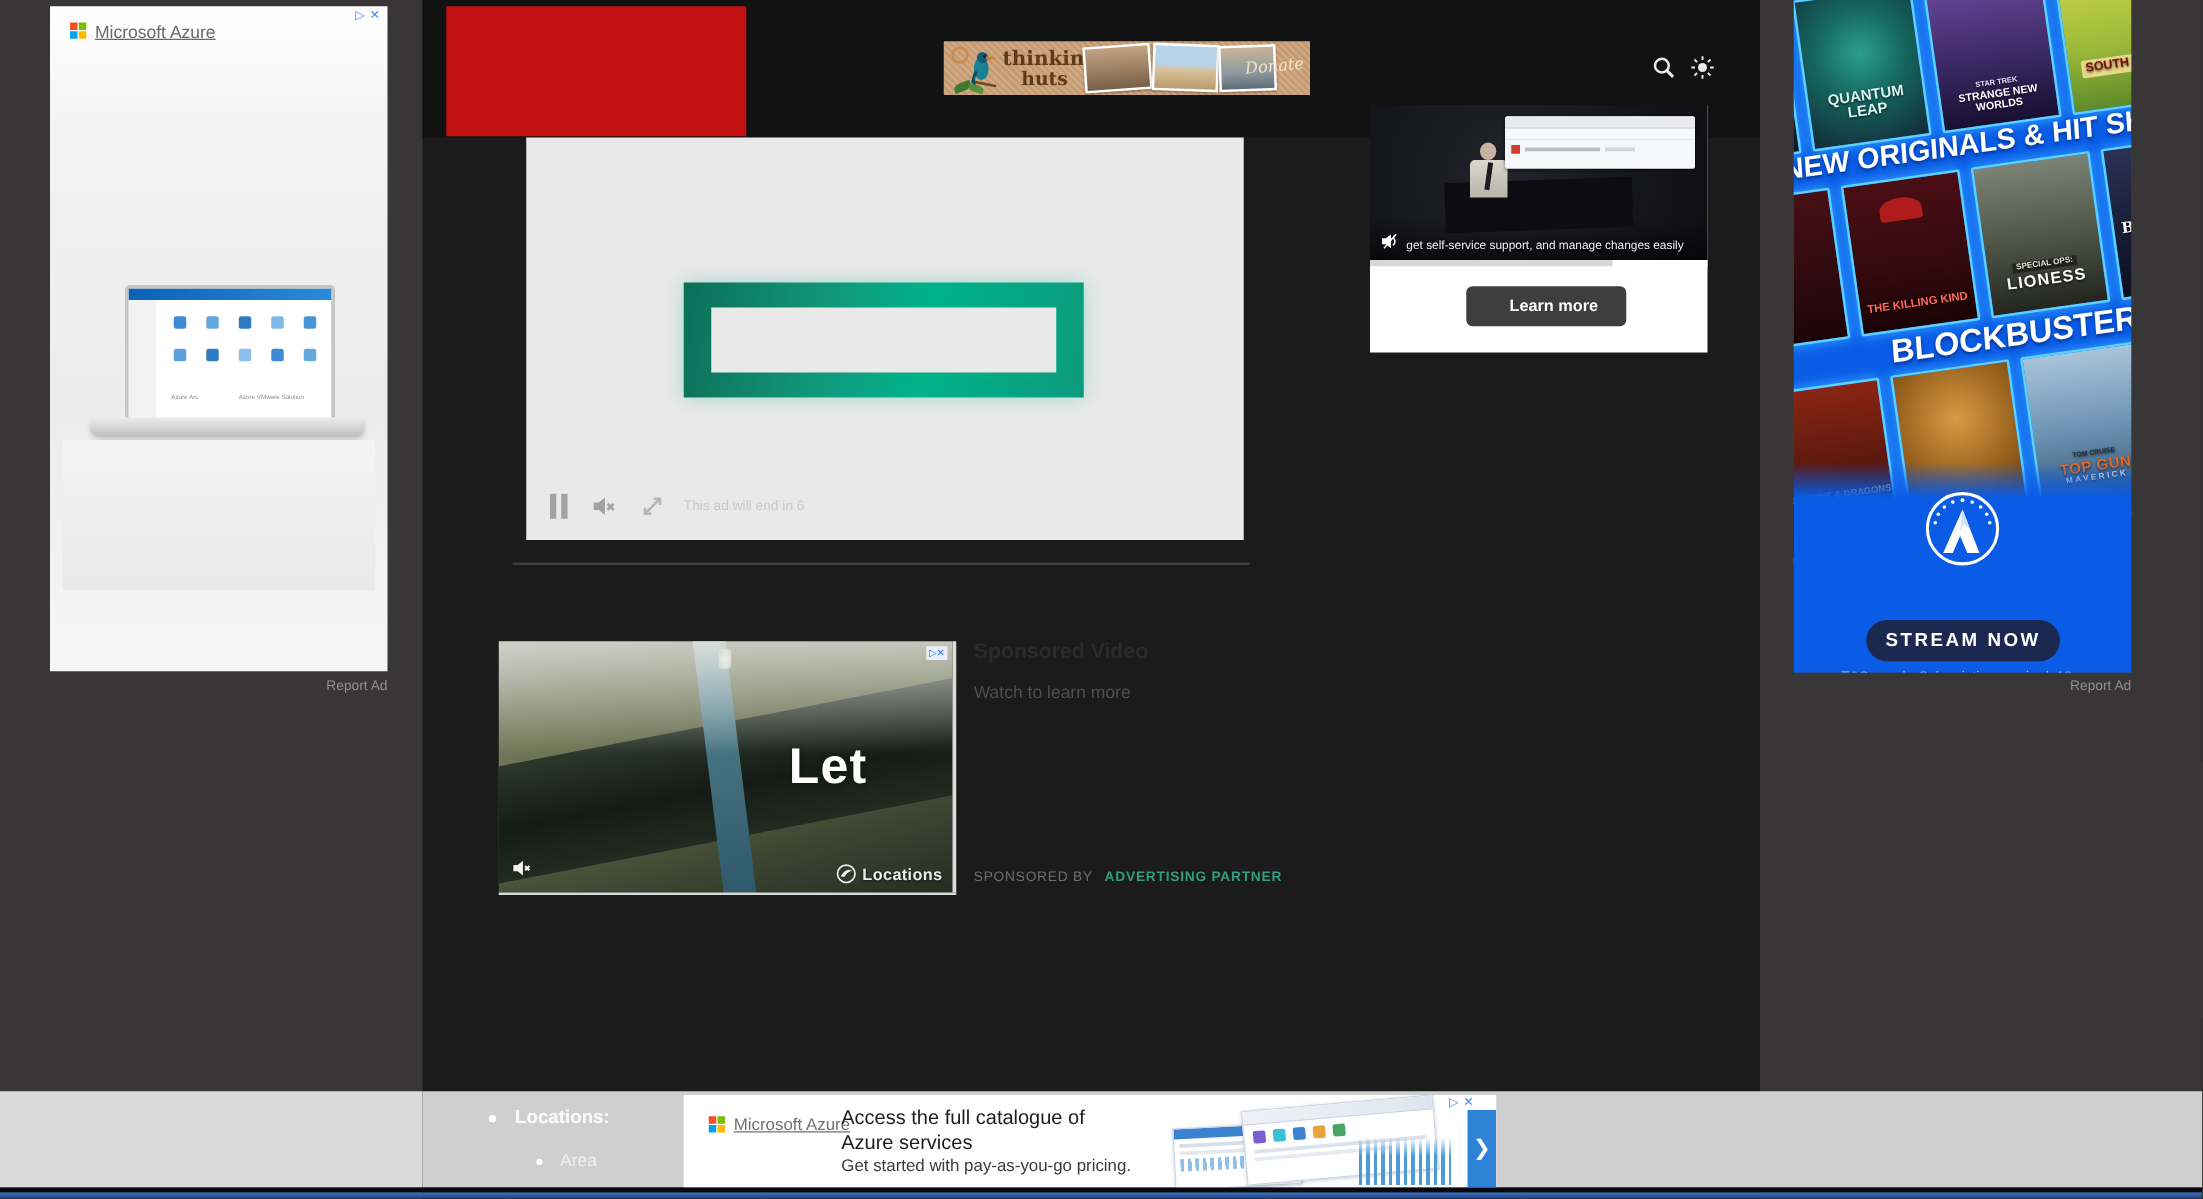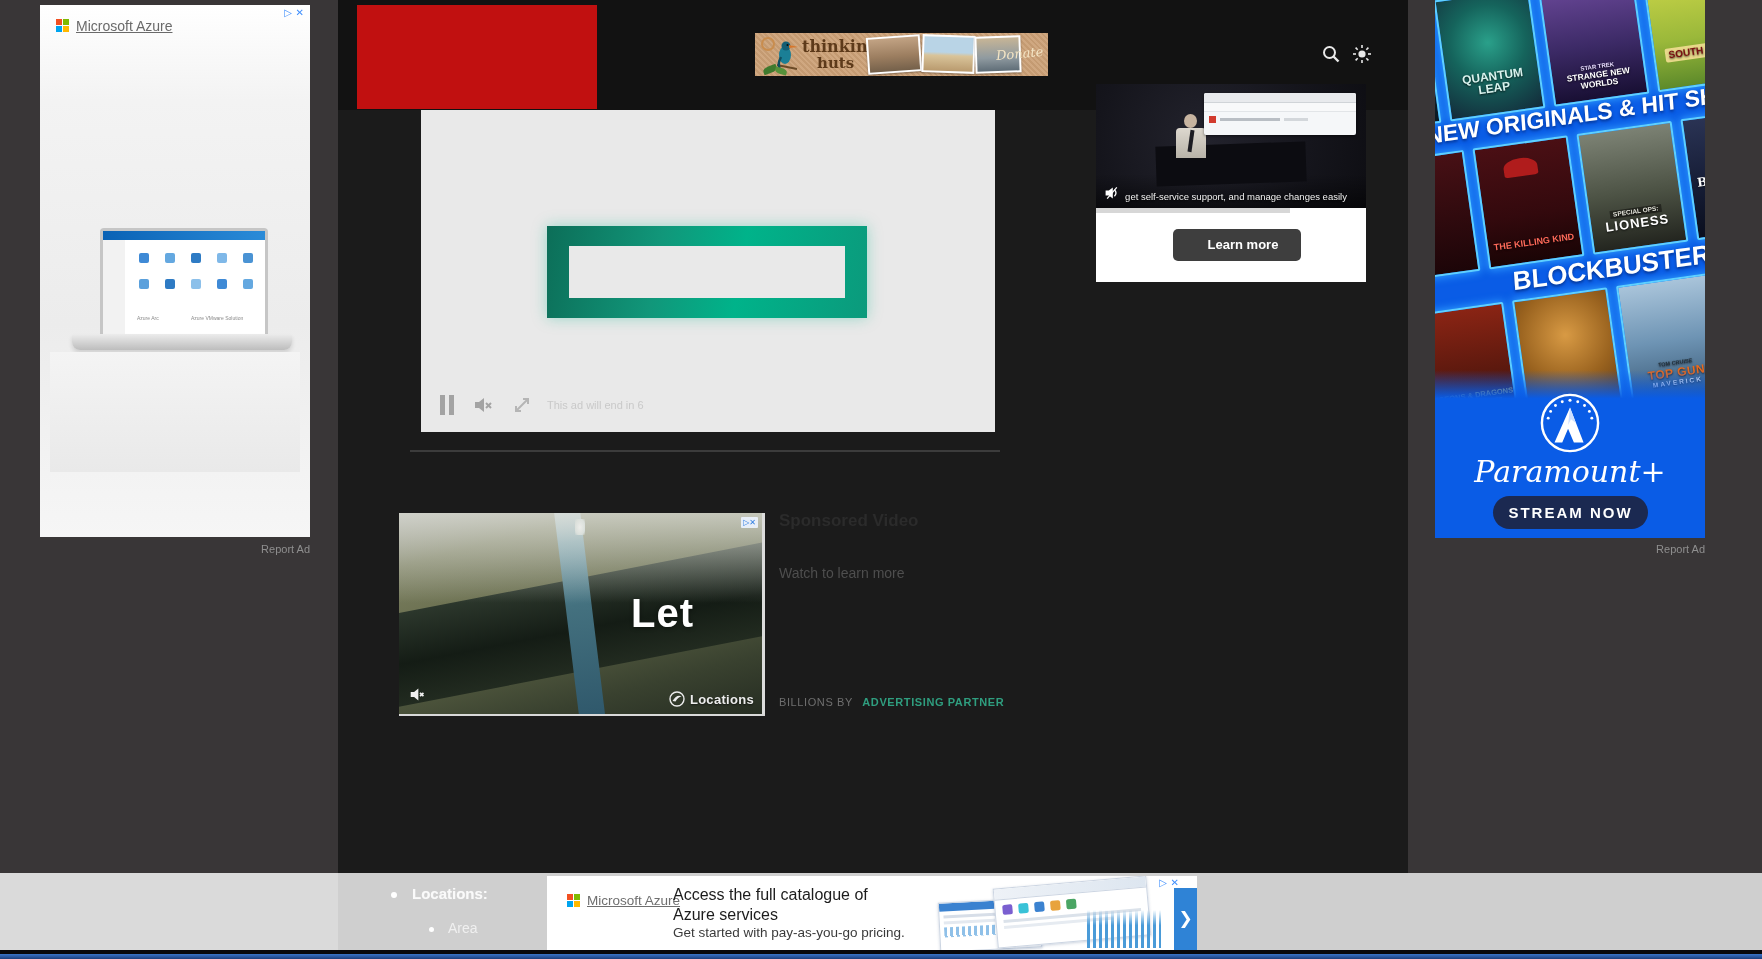--- a/index.html
+++ b/index.html
@@ -42,21 +42,21 @@
   
   .thumb{left:399px;top:513px;width:363px;height:201px;overflow:hidden;
     background:linear-gradient(165deg,#9a9c91 0%,#7d8163 18%,#6b7050 38%,#555c41 58%,#39412f 80%,#262d22 100%);}
   .fog{left:0;top:0;width:100%;height:45%;background:linear-gradient(180deg,rgba(225,226,220,.75),rgba(225,226,220,0));}
   .canyon{left:-50px;top:64px;width:480px;height:92px;transform:rotate(-11deg);background:linear-gradient(180deg,#2c372c 0%,#141c15 55%,#222b20 100%);border-radius:30px;}
   .river{left:168px;top:-14px;width:26px;height:236px;transform:rotate(-7deg);border-radius:14px;background:linear-gradient(180deg,#cfdbd9 0%,#7ba3ae 18%,#44717f 45%,#2c5468 100%);}
   .let-text{font-size:40px;font-weight:bold;color:#fff;letter-spacing:1px;text-shadow:0 1px 4px rgba(0,0,0,.4);}
   .thumb-chip{background:rgba(235,243,255,.92);color:#2e7de0;font-size:8px;line-height:11px;padding:0 2px;border-radius:1px;}
   .luft{color:#ededed;font-weight:bold;font-size:13px;letter-spacing:.3px;text-shadow:0 1px 2px rgba(0,0,0,.6);}
   .sv-heading{font-size:17px;font-weight:bold;color:#2b2b2b;}
-  .sv-sub{font-size:14px;color:#4e4e4e;margin-top:20px;}
+  .sv-sub{font-size:14px;color:#4e4e4e;}
   .sv-prefix{font-size:11px;color:#6f6f6f;letter-spacing:.6px;}
   .sv-partner{font-size:11px;color:#2f9e7f;font-weight:bold;letter-spacing:.6px;}
 
   
   .right-ad{left:1096px;top:84px;width:270px;height:198px;background:#fff;}
   .rad-video{left:0;top:0;width:270px;height:124px;background:radial-gradient(circle at 40% 45%,#23232d 0%,#15151c 60%,#0e0e13 100%);overflow:hidden;}
   .rad-caption{font-size:9.5px;color:#f2f2f2;text-shadow:0 1px 2px #000;text-align:center;}
   .browser{background:#f5f7f9;border-radius:2px;box-shadow:0 1px 3px rgba(0,0,0,.5);overflow:hidden;}
   .cta-dark{background:#3e3e3e;color:#fff;font-weight:bold;font-size:13px;text-align:center;border-radius:5px;}
 
@@ -223,21 +223,21 @@
       </svg>
       <span class="luft">Locations</span>
     </div>
   </div>
   <div class="abs" style="left:762px;top:513px;width:3px;height:201px;background:#dcdcdc;"></div>
   <div class="abs" style="left:399px;top:714px;width:366px;height:2px;background:#d9d9d9;"></div>
 
   <div class="abs sv-heading" style="left:779px;top:511px;">Sponsored Video</div>
   <div class="abs sv-sub" style="left:779px;top:545px;">Watch to learn more</div>
   <div class="abs" style="left:779px;top:692px;">
-    <span class="sv-prefix">BILLIONS BY</span>
+    <span class="sv-prefix">SPONSORED BY</span>
     <span class="sv-partner" style="margin-left:5px;">ADVERTISING PARTNER</span>
   </div>
 
   <div class="abs right-ad">
     <div class="abs rad-video">
       <div class="abs" style="left:0;bottom:0;width:270px;height:34px;background:linear-gradient(180deg,transparent,rgba(0,0,0,.55));"></div>
       <div class="abs" style="left:60px;top:60px;width:150px;height:40px;background:#0c0c11;transform:rotate(-2deg);"></div>
       <circle>
       <div class="abs" style="left:88px;top:30px;width:13px;height:14px;border-radius:50%;background:#c7b4a0;"></div>
       <div class="abs" style="left:80px;top:44px;width:30px;height:30px;background:linear-gradient(180deg,#ddd8cf,#b8b3a8);border-radius:4px 4px 0 0;"></div>
@@ -327,21 +327,20 @@
           <circle cx="17" cy="14" r="1.5"></circle>
             <circle cx="47" cy="14" r="1.5"></circle>
           <circle cx="12" cy="20" r="1.5"></circle>
             <circle cx="52" cy="20" r="1.5"></circle>
           <circle cx="9.5" cy="27" r="1.5"></circle>
             <circle cx="54.5" cy="27" r="1.5"></circle>
         </g>
         <path d="M32 16 L46 52 L36 52 L30 38 L24 52 L16 52 Z" fill="#fff"></path>
         <path d="M32 16 L38 32 L33 28 L30 34 Z" fill="#cfe0ff"></path>
       </svg>
-      <div class="abs pword" style="left:0;top:84px;width:270px;">Paramount+</div>
       <div class="abs stream-btn" style="left:58px;top:126px;width:155px;height:33px;">STREAM NOW</div>
       <div class="abs pterms" style="left:0;top:166px;width:270px;">T&amp;Cs apply. Subscription required. 18+.</div>
     </div>
   </div>
   <div class="abs report-ad" style="left:1435px;top:543px;width:270px;">Report Ad</div>
 
   <div class="abs band-left"></div>
   <div class="abs band-main"></div>
 
   <span class="abs dot" style="left:391px;top:892px;width:6px;height:6px;"></span>

